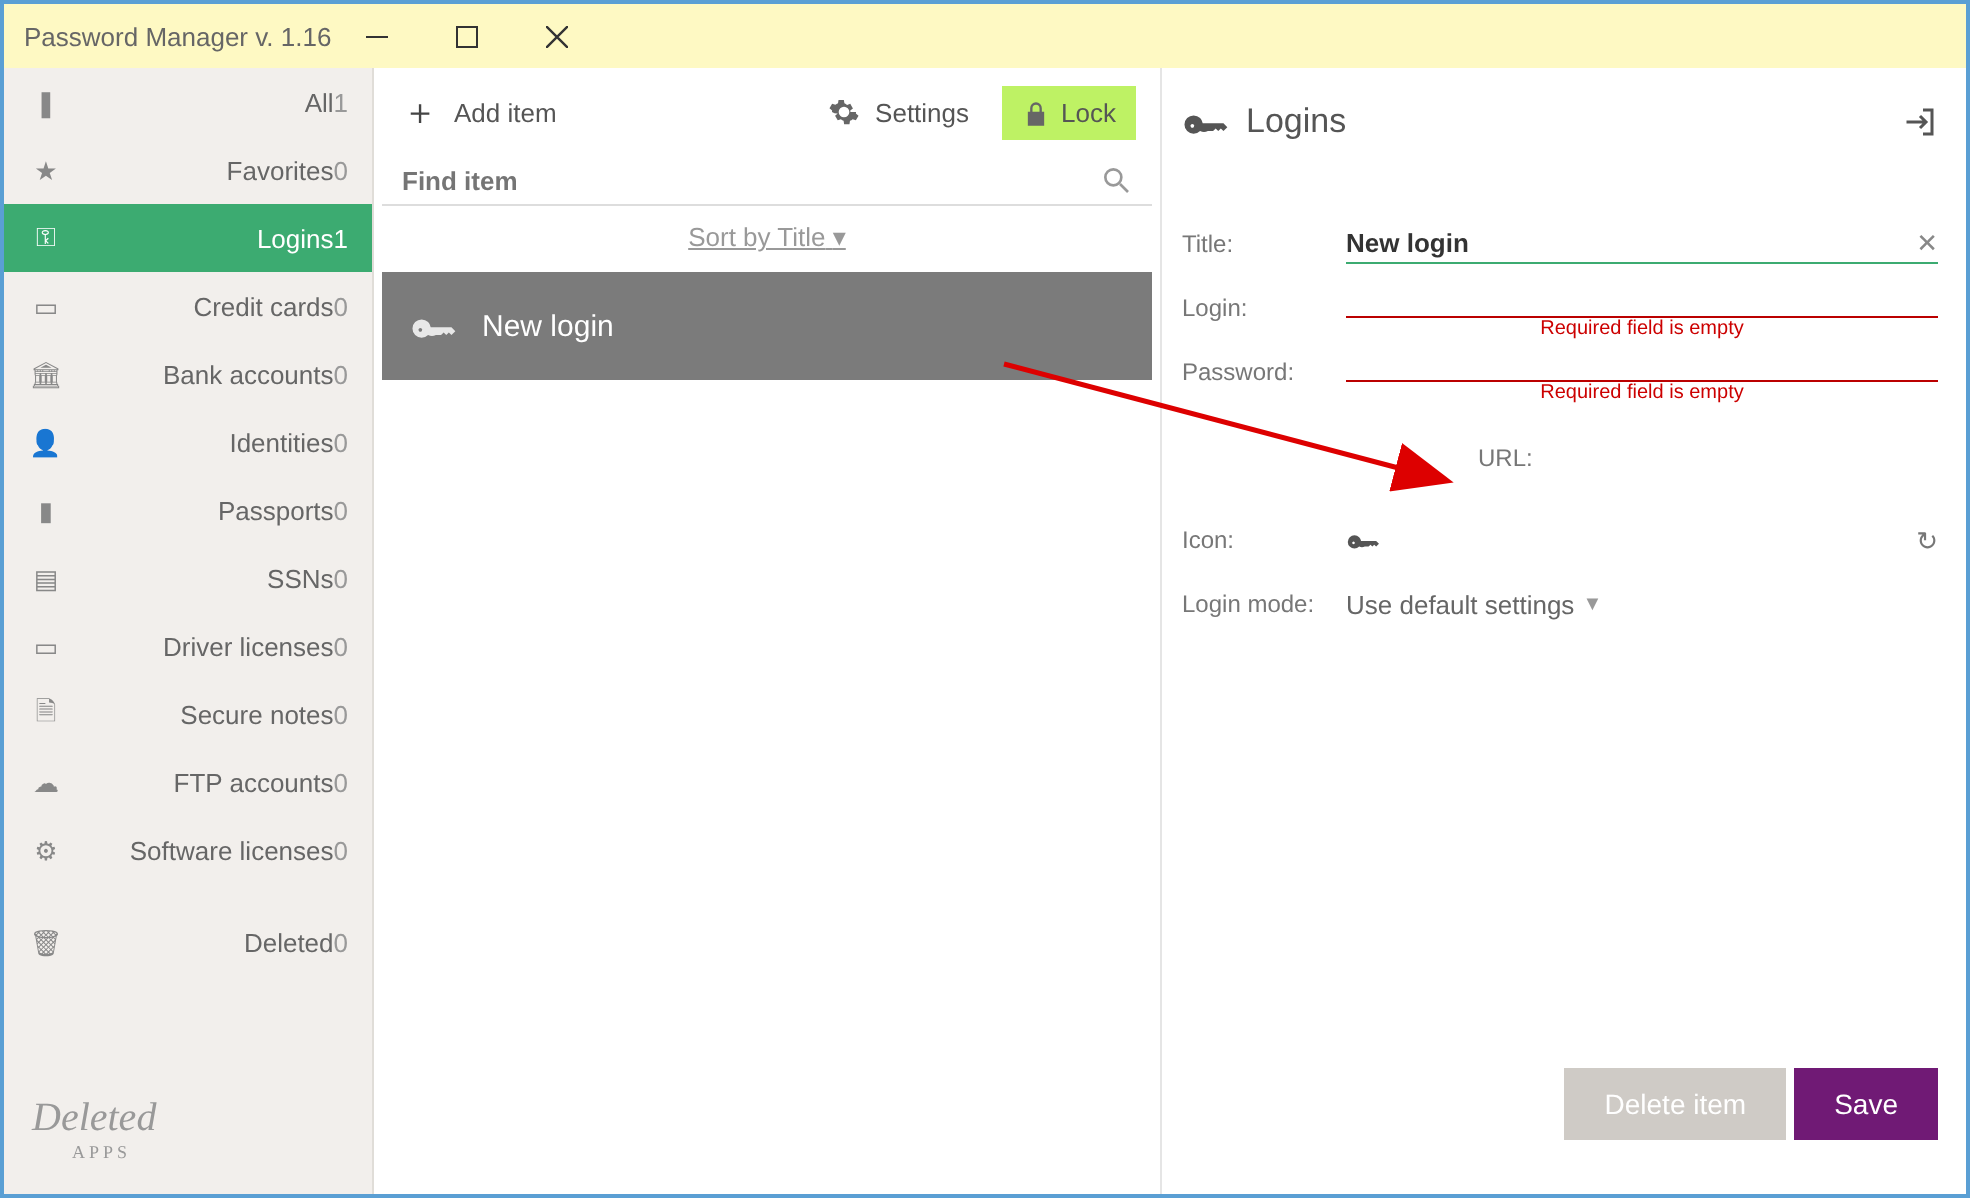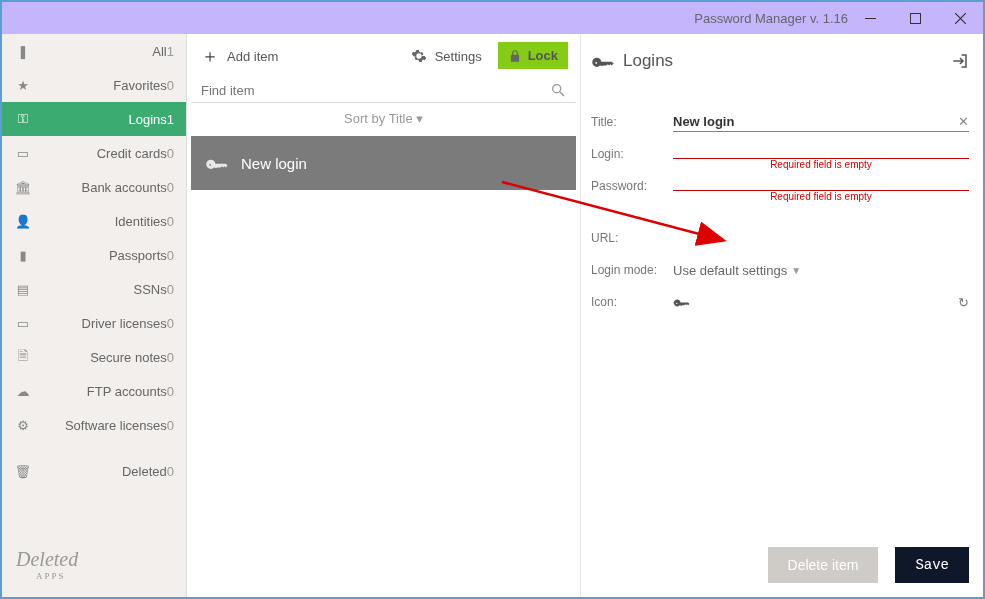--- a/index.html
+++ b/index.html
@@ -1,17 +1,17 @@
 <!DOCTYPE html>
 <html><head>
 <meta charset="utf-8">
 <style>
 * { box-sizing: border-box; margin: 0; padding: 0; }
 body { font-family: "Segoe UI", Arial, sans-serif; font-size: 13px; color: #555; width: 985px; height: 599px; overflow: hidden; background: #fff; border: 2px solid #5a9fd4; position: relative; }
-.titlebar { height: 32px; background: #c4b5fd; display: flex; align-items: center; justify-content: flex-end; padding-left: 10px; }
+.titlebar { height: 32px; background: #fef9c3; display: flex; align-items: center; justify-content: flex-start; padding-left: 10px; }
 .titlebar .title { color: #666; font-size: 13px; }
 .titlebar .winbtns { display: flex; }
 .titlebar .winbtn { width: 45px; height: 32px; display: flex; align-items: center; justify-content: center; color: #444; }
 .main { display: flex; height: calc(100% - 32px); }
 .sidebar { width: 185px; background: #f2efec; display: flex; flex-direction: column; border-right: 1px solid #e0ddd8; }
 .sidebar-list { flex: 1; overflow: auto; }
 .sb-item { display: flex; align-items: center; height: 34px; padding: 0 12px; color: #666; cursor: pointer; }
 .sb-item .ic { width: 18px; margin-right: 6px; color: #888; display: flex; align-items: center; justify-content: center; }
 .sb-item .lbl { flex: 1; text-align: right; }
 .sb-item .cnt { color: #999; }
@@ -19,48 +19,48 @@
 .sb-item.active .ic, .sb-item.active .cnt { color: #fff; }
 .sb-sep { height: 12px; }
 .brand { padding: 10px 14px 16px; color: #999; font-family: cursive; }
 .brand .b1 { font-size: 20px; font-style: italic; }
 .brand .b2 { font-size: 9px; letter-spacing: 2px; margin-left: 20px; }
 .center { flex: 1; display: flex; }
 .col-items { width: 394px; border-right: 1px solid #e5e5e5; display: flex; flex-direction: column; }
 .toolbar { height: 44px; display: flex; align-items: center; justify-content: space-between; padding: 0 12px 0 4px; }
 .btn-plain { display: flex; align-items: center; gap: 8px; padding: 6px 10px; color: #555; cursor: pointer; }
 .btn-plain .plus { font-size: 18px; color: #444; }
-.tool-right { display: flex; gap: 6px; align-items: flex-start; }
+.tool-right { display: flex; gap: 6px; align-items: flex-end; }
 .search-row { display: flex; align-items: center; border-bottom: 1px solid #ddd; padding: 4px 10px; margin: 0 4px; }
-.search-row input { flex: 1; border: none; outline: none; font-size: 13px; color: #000000; background: transparent; }
-.sort-row { text-align: center; padding: 8px 0 10px; color: #999; font-size: 13px; }
+.search-row input { flex: 1; border: none; outline: none; font-size: 13px; color: #000000; background: transparent; font-weight: bold; }
+.sort-row { text-align: center; padding: 8px 0 10px; color: #999; font-size: 13px; text-decoration: underline; }
 .item-card { background: #7b7b7b; color: #fff; margin: 0 4px; height: 54px; display: flex; align-items: center; padding: 0 14px; gap: 14px; }
 .item-card .keyic { color: #e8e8e8; }
 .col-detail { flex: 1; display: flex; flex-direction: column; padding: 0 14px 0 10px; position: relative; }
 .detail-head { display: flex; align-items: center; height: 54px; gap: 10px; }
 .detail-head .keyic2 { color: #555; }
 .detail-head .htxt { font-size: 17px; color: #555; flex: 1; }
 .import-ic { color: #666; }
 .form { padding-top: 18px; }
 .frow { display: flex; align-items: center; min-height: 32px; }
 .flabel { width: 82px; text-align: left; color: #777; font-size: 12px; padding-right: 6px; }
 .fval { flex: 1; position: relative; }
 .fval input { width: 100%; border: none; border-bottom: 1px solid #b00; outline: none; font-size: 13px; padding: 2px 0; }
 .fval.ok input { border-bottom: 1px solid #3cab71; font-weight: bold; color: #333; }
 .fval .err { color: #c00; font-size: 10px; text-align: center; display: block; }
 .fval .clearx { position: absolute; right: 0; top: 2px; color: #888; cursor: pointer; }
-.frow.url { margin-top: 20px; }
+.frow.url { margin-top: 20px; flex-direction: column; }
 .frow.icon .fval { display: flex; justify-content: space-between; align-items: center; }
 .dropdown { color: #666; cursor: pointer; display: flex; align-items: center; gap: 4px; }
 .dd-caret { color: #999; font-size: 10px; }
-.footer-btns { position: absolute; bottom: 14px; right: 14px; display: flex; gap: 17px; }
+.footer-btns { position: absolute; bottom: 27px; right: 14px; display: flex; gap: 4px; }
 .btn { padding: 10px 20px; color: #fff; font-size: 14px; border: none; cursor: pointer; }
 .btn.del { background: #cfcbc6; }
-.btn.save { background: #0f172a; font-family: Liberation Mono, monospace; }
-.lockbtn { background: #84cc16; padding: 6px 10px; display: flex; align-items: center; gap: 6px; color: #555; font-weight: bold; }
+.btn.save { background: #701a75; }
+.lockbtn { background: #bef264; padding: 6px 10px; display: flex; align-items: center; gap: 6px; color: #555; }
 .arrow-annot { position: absolute; left: 390px; top: 160px; pointer-events: none; }
 svg { display: block; }
 .keysvg { transform: rotate(-45deg); }
 .gear { width: 16px; height: 16px; }
 </style>
 </head>
 <body>
 
 <div class="titlebar">
   <span class="title">Password Manager v. 1.16</span>
@@ -240,38 +240,38 @@
         <div class="frow">
           <div class="flabel">Password:</div>
           <div class="fval">
             <input type="password" style="">
             <span class="err">Required field is empty</span>
           </div>
         </div>
         <div class="frow url">
           <div class="flabel">URL:</div>
         </div>
-        <div class="frow">
-          <div class="flabel">Login mode:</div>
-          <div class="fval">
-            <span class="dropdown">
-              <span>Use default settings</span>
-              <span class="dd-caret">▼</span>
-            </span>
-          </div>
-        </div>
         <div class="frow icon">
           <div class="flabel">Icon:</div>
           <div class="fval">
             <span>
               <svg class="keysvg" width="16" height="16" viewBox="0 0 24 24">
                   <path fill="#555" d="M7 14a5 5 0 115-5 5 5 0 01-1 3l8 8v3h-3v-2h-2v-2h-2l-2-2a5 5 0 01-3-3zM6 8a1 1 0 100 2 1 1 0 000-2z"></path>
                 </svg>
             </span>
             <span style="color:#777">↻</span>
+          </div>
+        </div>
+        <div class="frow">
+          <div class="flabel">Login mode:</div>
+          <div class="fval">
+            <span class="dropdown">
+              <span>Use default settings</span>
+              <span class="dd-caret">▼</span>
+            </span>
           </div>
         </div>
       </div>
 
       <div class="footer-btns">
         <button class="btn del">Delete item</button>
         <button class="btn save">Save</button>
       </div>
     </div>
   </div>

